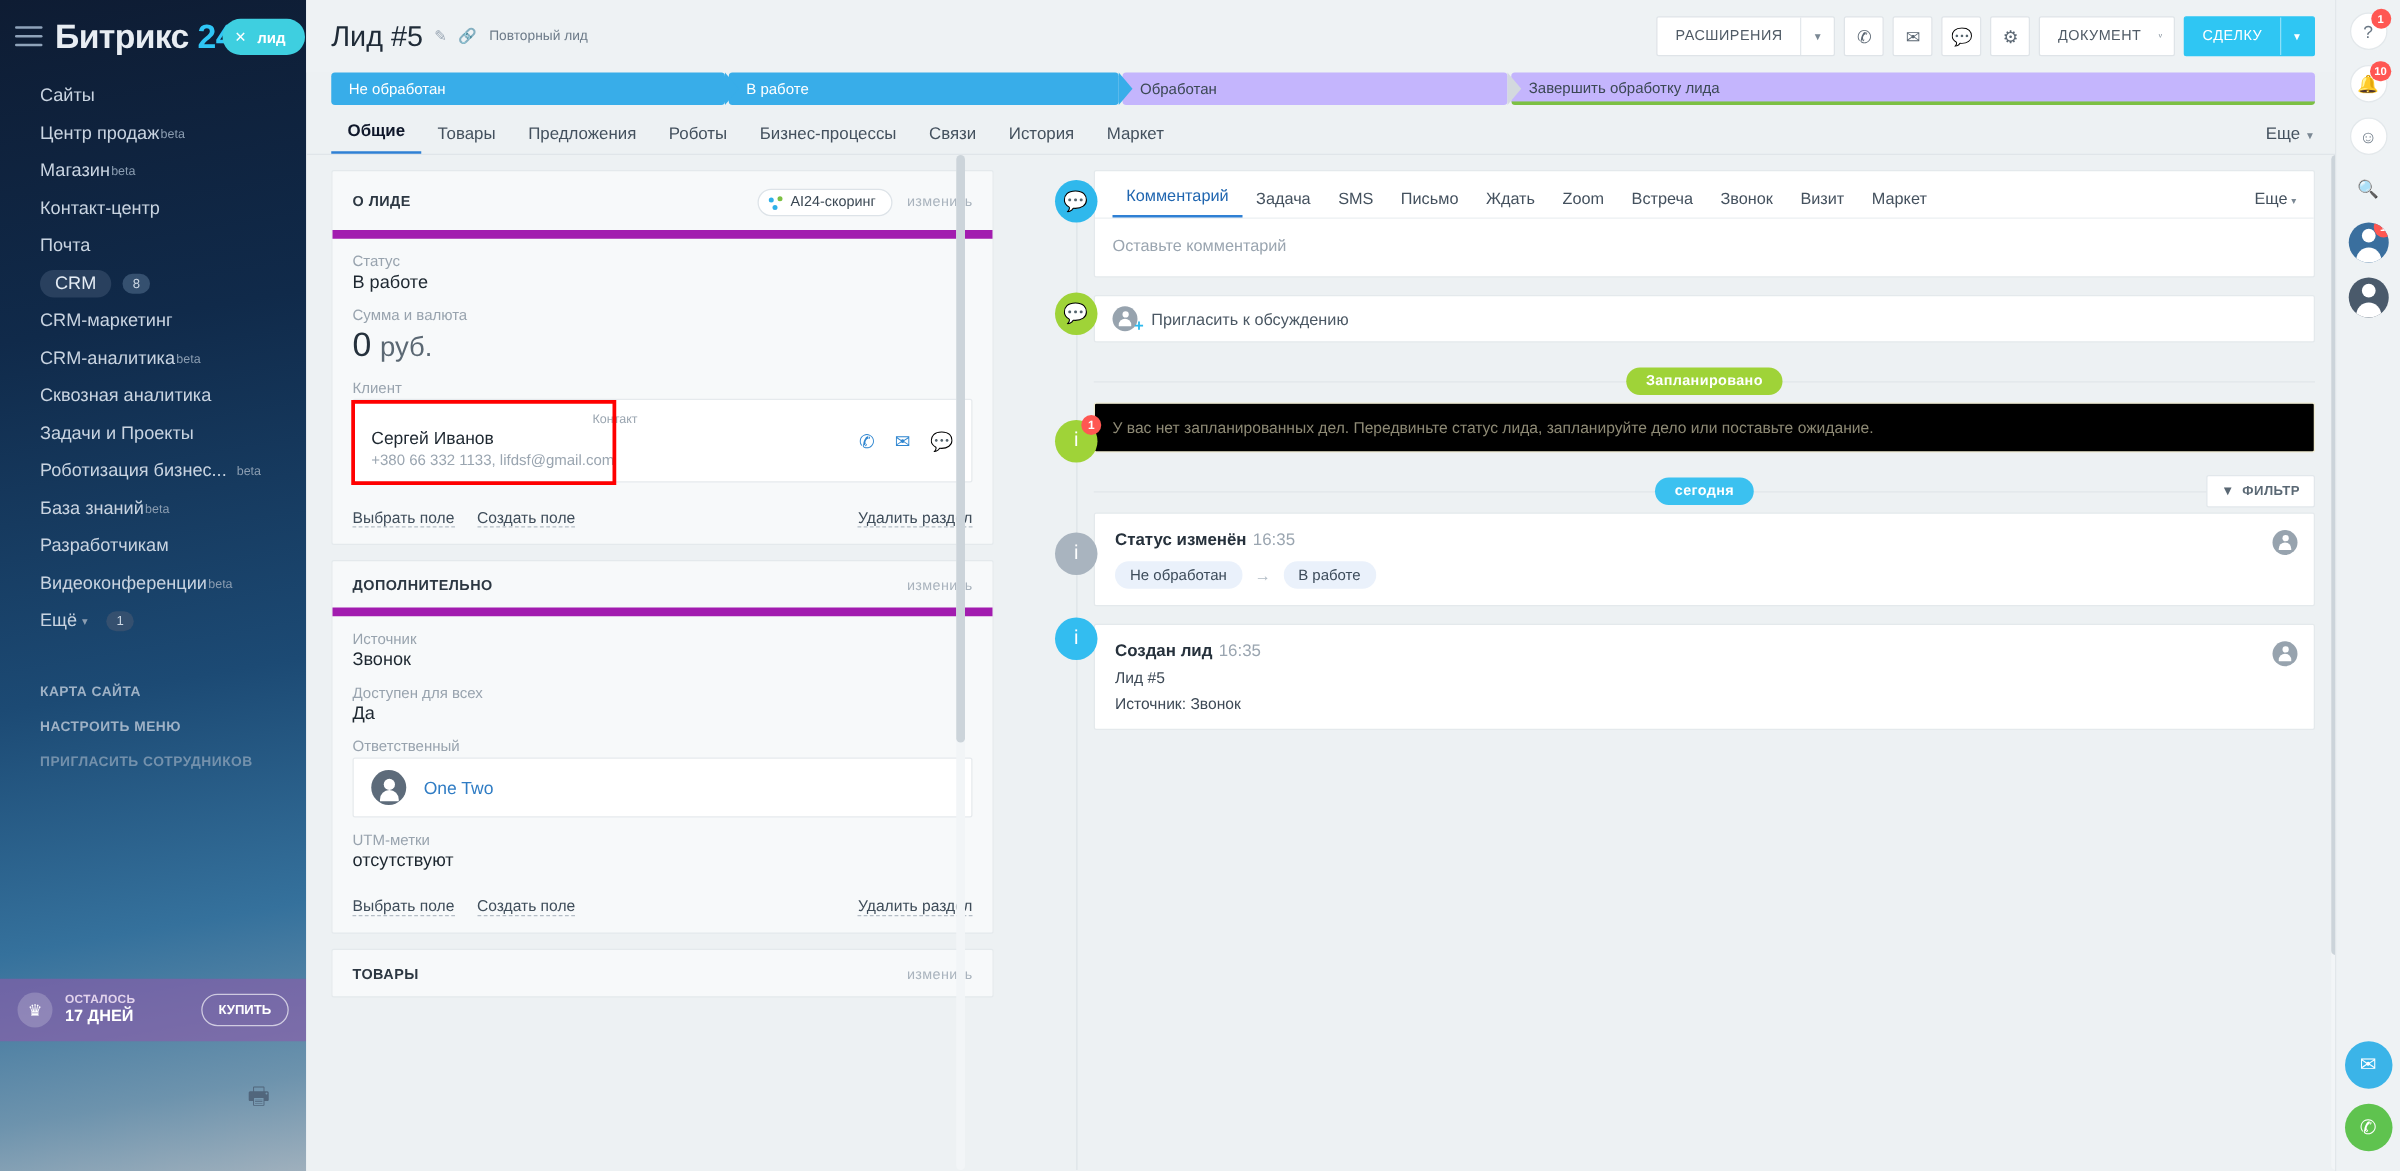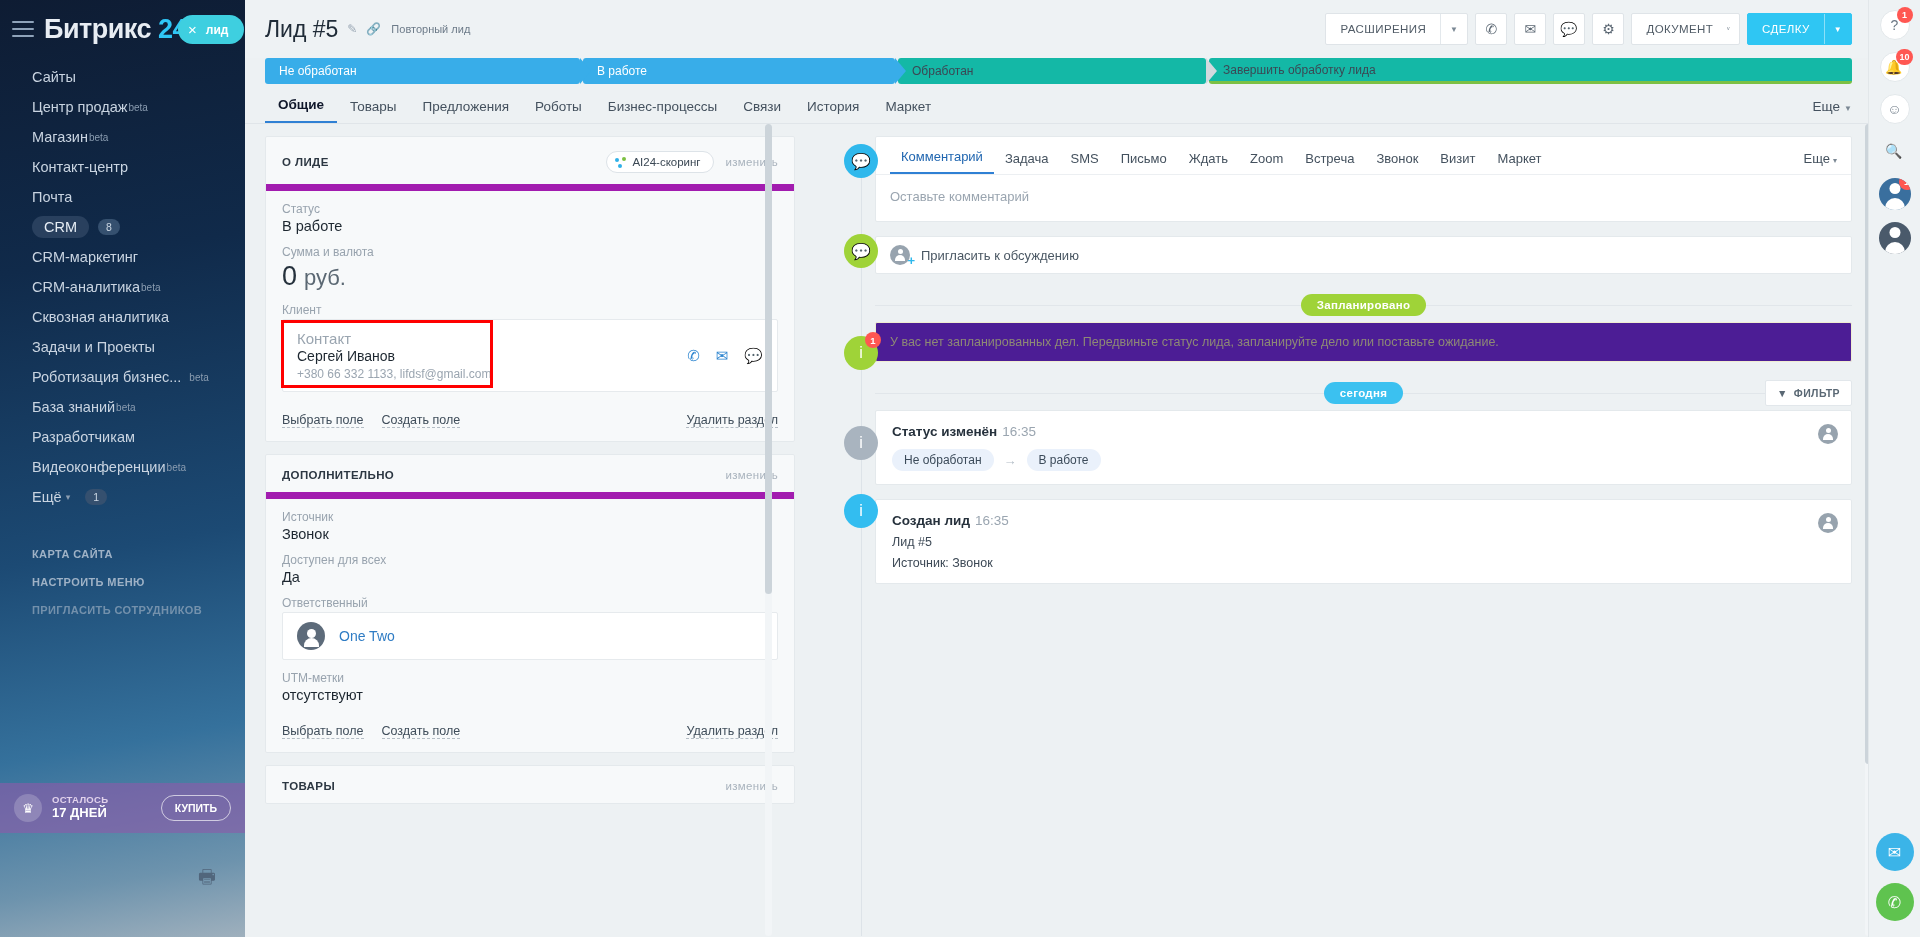--- a/index.html
+++ b/index.html
@@ -94,21 +94,21 @@
   .tb-ico.muted { color: #c4ccd3; }
   .tb-btn.primary { background: #2fc6f3; border-color: #2fc6f3; color: #fff; }
   .tb-btn.primary .sep { background: rgba(255,255,255,.45); }
   .tb-btn.primary .car { color: #fff; }
 
   
   .stages { display: flex; padding: 0 16px 0 20px; height: 26px; gap: 3px; }
   .stage {
     position: relative; height: 26px; display: flex; align-items: center;
     font-size: 12px; color: #3b4854; padding-left: 14px; white-space: nowrap;
-    background: #14b8a6; border-radius: 3px; cursor: pointer;
+    background: #c4b5fd; border-radius: 3px; cursor: pointer;
   }
   .stage.done { background: #38ade9; color: #fff; }
   .stage::after {
     content: ''; position: absolute; right: -11px; top: 0;
     border-top: 13px solid transparent; border-bottom: 13px solid transparent;
     border-left: 11px solid #d3d9de; z-index: 2;
   }
   .stage.done::after { border-left-color: #38ade9; }
   .stage.last::after { display: none; }
   .stage.last { border-bottom: 3px solid #7cc043; }
@@ -152,21 +152,21 @@
   .fld-val { font-size: 14.5px; color: #1d2730; }
   .money { display: flex; align-items: baseline; }
   .money .n { font-size: 27px; color: #25313c; font-weight: 300; }
   .money .c { font-size: 22px; color: #5b6873; font-weight: 300; margin-left: 7px; }
 
   .client-box {
     border: 1px solid #e6eaed; background: #fff; border-radius: 2px;
     display: flex; align-items: center; padding: 10px 14px; min-height: 60px; position: relative;
   }
   .client-info { flex: 1; }
-  .client-lbl { font-size: 15px; color: #9aa5b0; margin-bottom: 1px; }
+  .client-lbl { font-size: 10px; color: #9aa5b0; margin-bottom: 1px; text-align: center; }
   .client-name { font-size: 14px; color: #1d2730; }
   .client-sub { font-size: 12px; color: #9aa5b0; margin-top: 3px; }
   .client-acts { display: flex; align-items: center; gap: 16px; color: #2f86d0; font-size: 15px; }
   .client-acts .muted { color: #b9c2ca; }
   .red-box {
     position: absolute; left: -2px; top: 0px; width: 212px; height: 68px;
     border: 3px solid #f00; pointer-events: none; z-index: 5;
   }
 
   .card-foot { display: flex; align-items: center; padding: 4px 16px 13px 16px; }
@@ -227,21 +227,21 @@
     font-size: 11.5px; font-weight: bold; color: #fff; letter-spacing: .3px;
   }
   .chip.green { background: #9fd338; }
   .chip.blue { background: #3bc1f0; }
   .filter-btn {
     position: absolute; right: 0; z-index: 2; background: #fff; border: 1px solid #e2e7eb; border-radius: 2px;
     font-size: 10.5px; font-weight: bold; color: #5a6874; letter-spacing: .4px; padding: 6px 11px;
     display: flex; align-items: center; gap: 6px; cursor: pointer;
   }
   .warn-box {
-    margin-left: 32px; background: #4c1d95; border: 1px solid #f0ecd2; border-radius: 2px;
+    margin-left: 32px; background: #000000; border: 1px solid #f0ecd2; border-radius: 2px;
     padding: 12px 14px; font-size: 12.5px; color: #8e8a75;
   }
   .ev {
     margin-left: 32px; background: #fff; border: 1px solid #e4e9ec; border-radius: 2px;
     padding: 13px 16px; margin-top: 14px; position: relative;
   }
   .ev-head { font-size: 13.5px; color: #26313c; font-weight: bold; }
   .ev-head .tm { color: #9aa5b0; font-weight: normal; margin-left: 5px; text-align: center; }
   .ev-tags { margin-top: 10px; display: flex; align-items: center; gap: 10px; }
   .tag { background: #eaf1fb; color: #3c4b5a; font-size: 12px; border-radius: 11px; padding: 4px 12px; }

